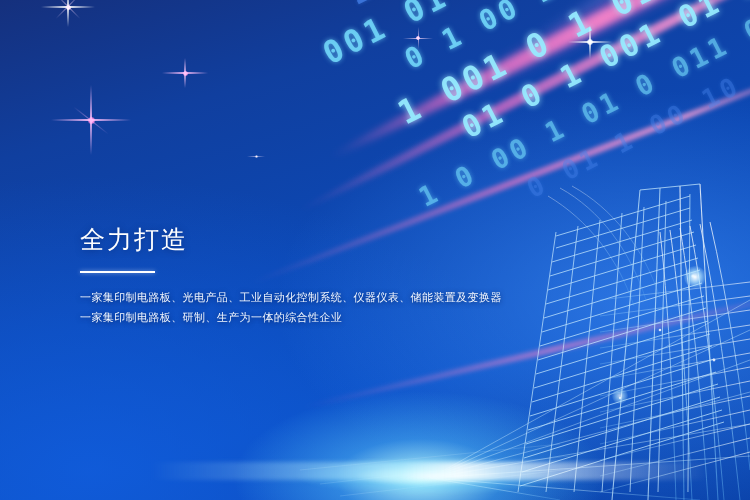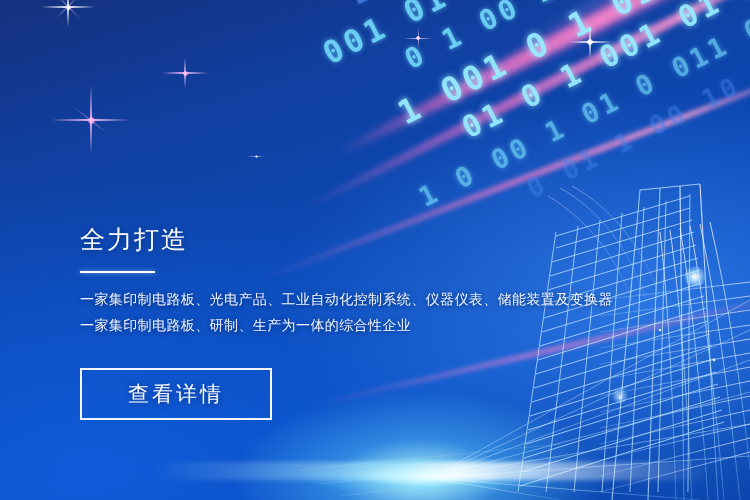--- a/index.html
+++ b/index.html
@@ -105,21 +105,21 @@
   }
 
   .rule{
     margin-top:17px;
     width:75px; height:2px; background:#ffffff;
     box-shadow:0 0 4px rgba(255,255,255,0.5);
   }
 
   .desc{ margin-top:14px; }
   .desc p{
-    font-size:14px; color:#f2f7ff; line-height:1.85;
+    font-size:11px; color:#f2f7ff; line-height:1.85;
     letter-spacing:0.4px;
     text-shadow:0 1px 5px rgba(5,30,90,0.8);
     white-space:nowrap;
   }
 
   .cta{
     display:inline-flex; align-items:center; justify-content:center;
     margin-top:29px;
     width:192px; height:52px;
     border:2px solid rgba(255,255,255,0.95);
@@ -314,16 +314,15 @@
     </div>
   </div>
 
   <div id="content">
     <div class="kicker">全力打造</div>
     <div class="rule"></div>
     <div class="desc">
       <p>一家集印制电路板、光电产品、工业自动化控制系统、仪器仪表、储能装置及变换器</p>
       <p>一家集印制电路板、研制、生产为一体的综合性企业</p>
     </div>
-    <div class="cta">查看详情</div>
   </div>
 
 </div>
 
 </body></html>

